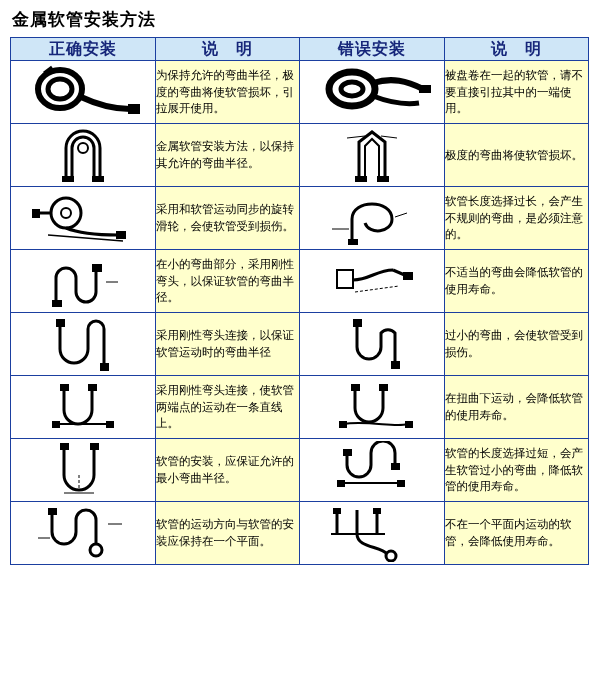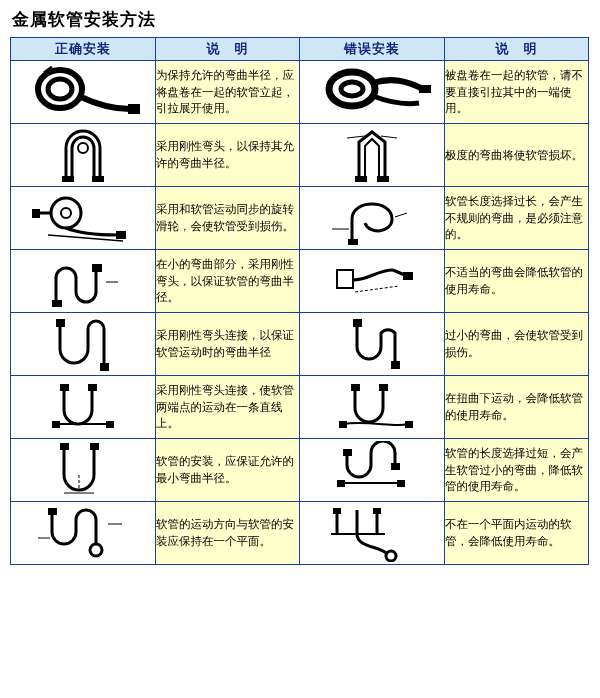--- a/index.html
+++ b/index.html
@@ -35,21 +35,21 @@
     border: 1px solid #1b3fa0;
   }
   table.main td, table.main th {
     border: 1px solid #1b3fa0;
     padding: 0;
     vertical-align: middle;
   }
   thead th {
     background: #cfe6f7;
     color: #16267a;
-    font-size: 13px;
+    font-size: 16px;
     font-weight: bold;
     height: 22px;
     letter-spacing: 1px;
   }
   col.img-col { width: 145px; }
   col.txt-col { width: 144px; }
 
   td.img-cell {
     background: #ffffff;
     text-align: center;
@@ -94,21 +94,21 @@
       <tr class="row-h">
         <td class="img-cell">
           <svg class="fig" width="130" height="58" viewBox="0 0 130 58">
             <ellipse cx="42" cy="26" rx="22" ry="19" fill="none" stroke="#000" stroke-width="6"></ellipse>
             <ellipse cx="42" cy="26" rx="12" ry="10" fill="none" stroke="#000" stroke-width="5"></ellipse>
             <path d="M63 34 C80 42 95 46 112 46" fill="none" stroke="#000" stroke-width="6"></path>
             <rect x="110" y="41" width="12" height="10" fill="#000"></rect>
             <path d="M26 10 L34 4" stroke="#000" stroke-width="3"></path>
           </svg>
         </td>
-        <td class="txt-cell">为保持允许的弯曲半径，应将盘卷在一起的软管立起，引拉展开使用。</td>
+        <td class="txt-cell">为保持允许的弯曲半径，极度的弯曲将使软管损坏，引拉展开使用。</td>
         <td class="img-cell">
           <svg class="fig" width="130" height="58" viewBox="0 0 130 58">
             <ellipse cx="45" cy="26" rx="23" ry="17" fill="none" stroke="#000" stroke-width="7"></ellipse>
             <ellipse cx="45" cy="26" rx="11" ry="7" fill="none" stroke="#000" stroke-width="5"></ellipse>
             <path d="M66 20 C85 14 100 18 116 26" fill="none" stroke="#000" stroke-width="6"></path>
             <rect x="112" y="22" width="12" height="8" fill="#000"></rect>
             <path d="M66 33 C84 40 98 42 112 40" fill="none" stroke="#000" stroke-width="5"></path>
           </svg>
         </td>
         <td class="txt-cell">被盘卷在一起的软管，请不要直接引拉其中的一端使用。</td>
@@ -117,21 +117,21 @@
       <tr class="row-h">
         <td class="img-cell">
           <svg class="fig" width="130" height="58" viewBox="0 0 130 58">
             <path d="M48 52 L48 22 A17 17 0 0 1 82 22 L82 52" fill="none" stroke="#000" stroke-width="3"></path>
             <path d="M54 52 L54 22 A11 11 0 0 1 76 22 L76 52" fill="none" stroke="#000" stroke-width="3"></path>
             <circle cx="65" cy="22" r="5" fill="none" stroke="#000" stroke-width="2"></circle>
             <rect x="44" y="50" width="12" height="6" fill="#000"></rect>
             <rect x="74" y="50" width="12" height="6" fill="#000"></rect>
           </svg>
         </td>
-        <td class="txt-cell">采用刚性弯头，以保持其允许的弯曲半径。</td>
+        <td class="txt-cell">金属软管安装方法，以保持其允许的弯曲半径。</td>
         <td class="img-cell">
           <svg class="fig" width="130" height="58" viewBox="0 0 130 58">
             <path d="M52 52 L52 16 L65 6 L78 16 L78 52" fill="none" stroke="#000" stroke-width="3"></path>
             <path d="M58 52 L58 20 L65 13 L72 20 L72 52" fill="none" stroke="#000" stroke-width="2"></path>
             <rect x="48" y="50" width="12" height="6" fill="#000"></rect>
             <rect x="70" y="50" width="12" height="6" fill="#000"></rect>
             <path d="M40 12 L58 10" stroke="#000" stroke-width="1"></path>
             <path d="M90 12 L74 10" stroke="#000" stroke-width="1"></path>
           </svg>
         </td>

